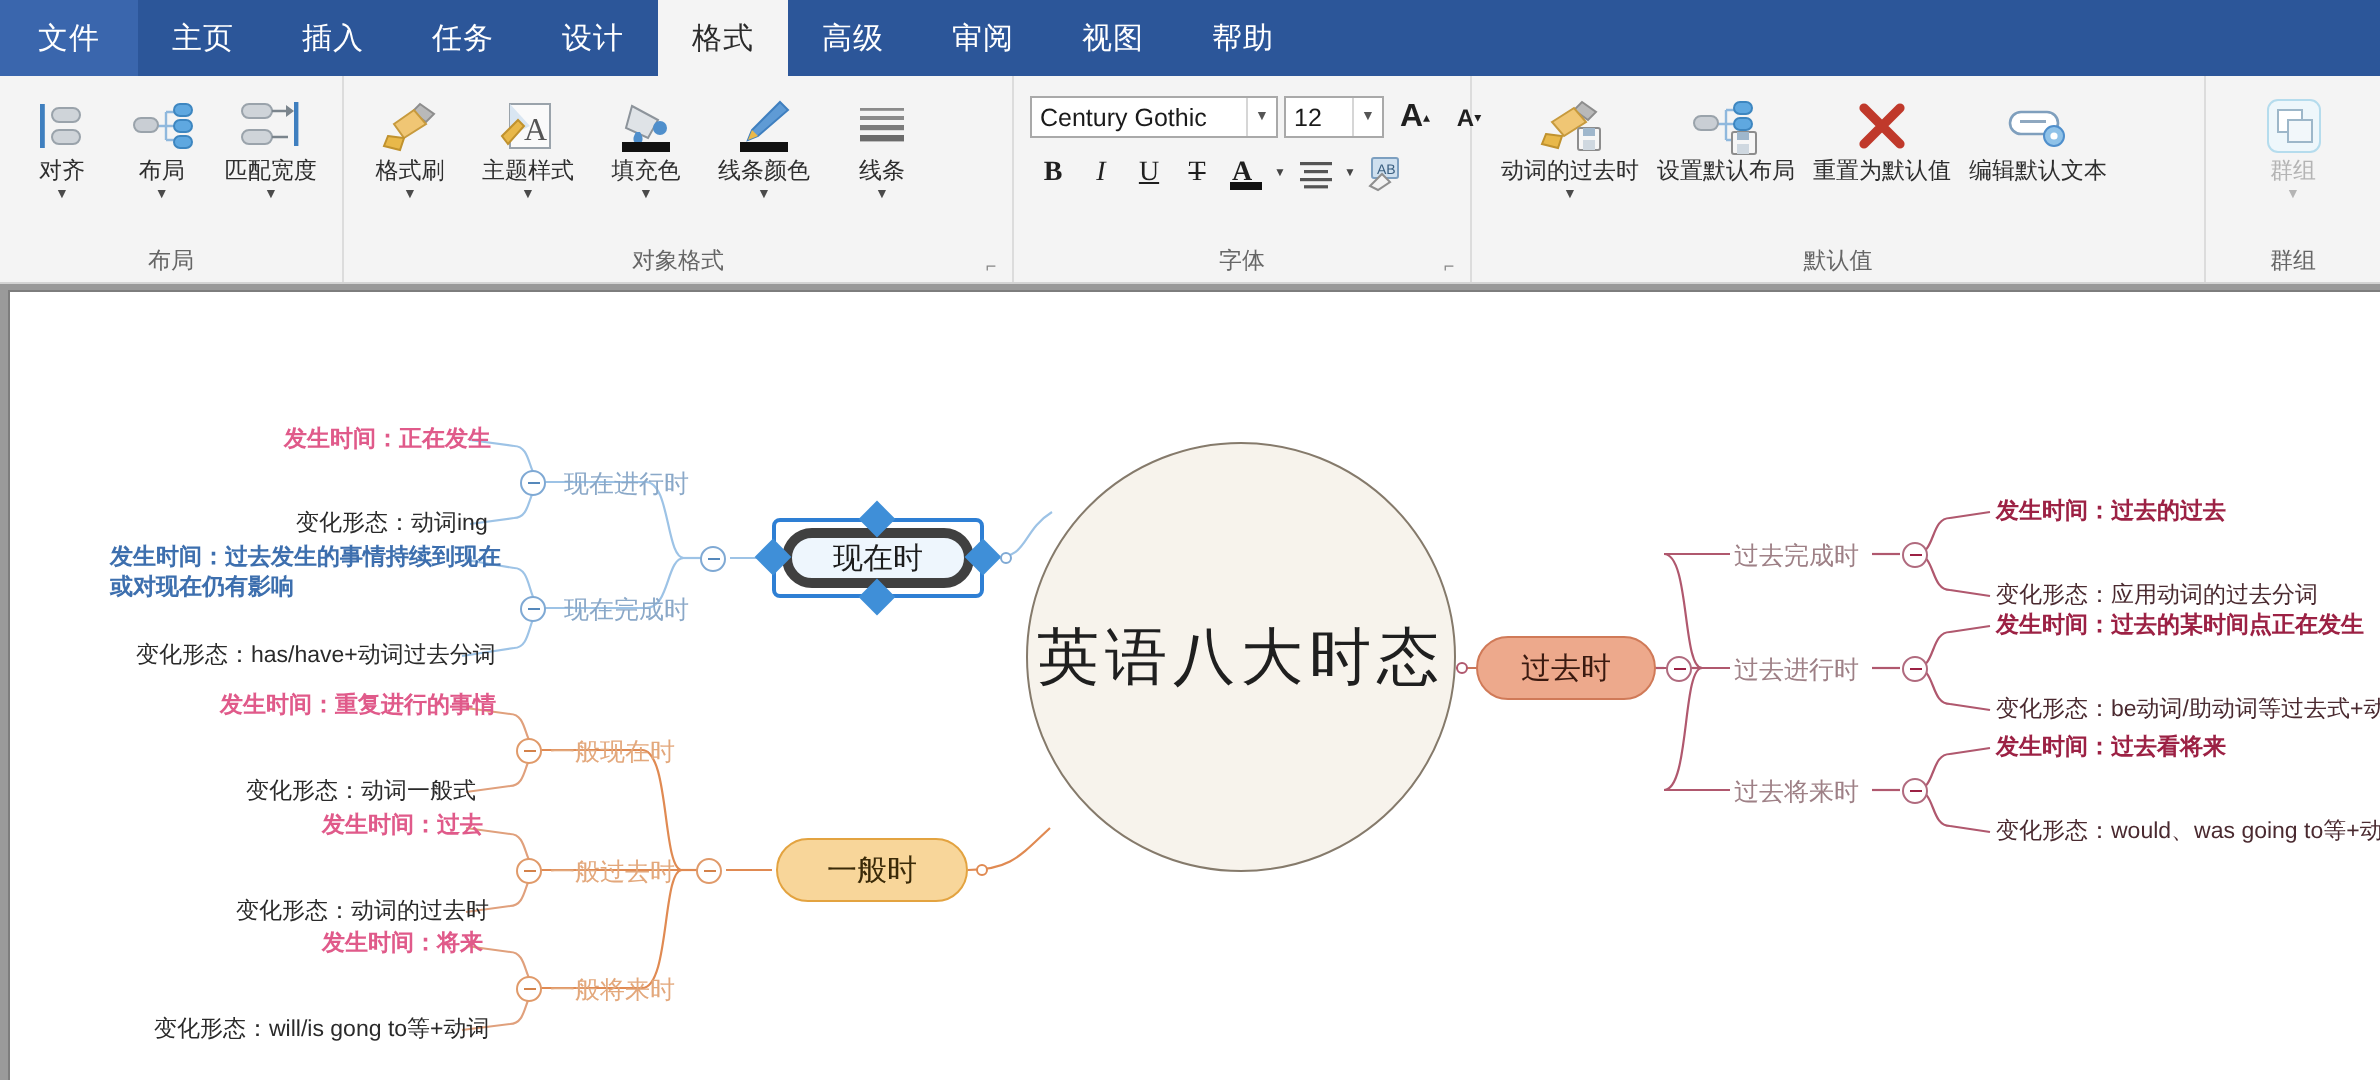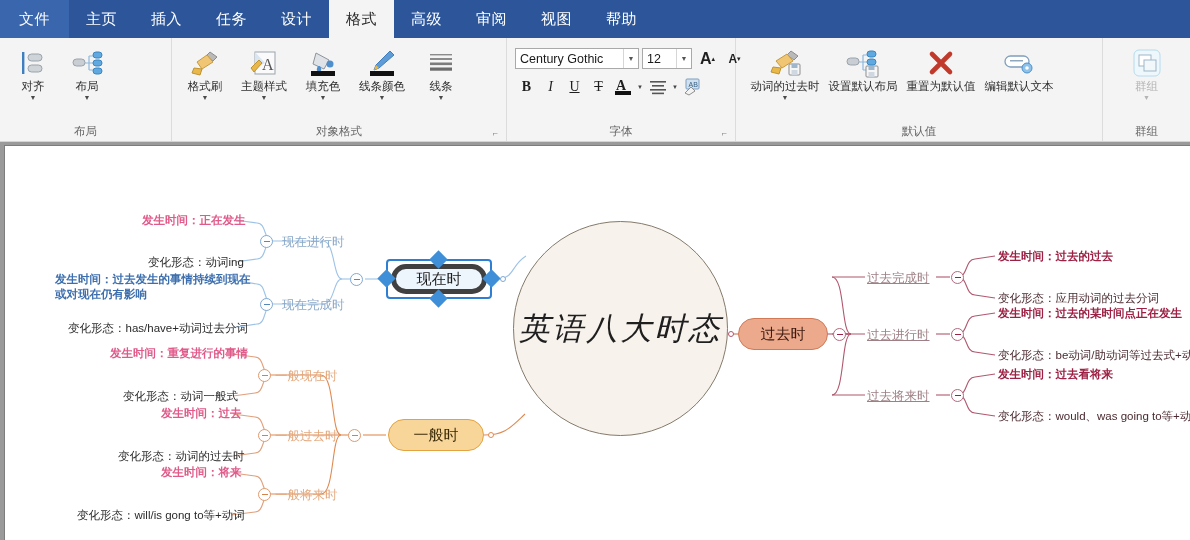--- a/index.html
+++ b/index.html
@@ -144,21 +144,21 @@
   .lbl.serif { font-family: "DejaVu Serif", "Liberation Serif", serif; }
 
   .tl-pink   { color: #e05a8a; font-size: 11.5px; font-weight: bold; }
   .tl-dark   { color: #2a2a2a; font-size: 11.5px; }
   .tl-blue   { color: #3d6fae; font-size: 11.5px; font-weight: bold; }
   .tl-maroon { color: #9c2144; font-size: 11.5px; font-weight: bold; }
   .tl-maroon2{ color: #4a2a30; font-size: 11.5px; }
 
   .sub-blue   { color: #8aa8c8; font-size: 12.5px; }
   .sub-orange { color: #e3a87c; font-size: 12.5px; }
-  .sub-maroon { color: #9e8086; font-size: 12.5px; text-decoration: underline; }
+  .sub-maroon { color: #9e8086; font-size: 12.5px; }
 
   
   .topic {
     position: absolute;
     display: flex; align-items: center; justify-content: center;
     border-radius: 16px;
     font-size: 15px;
     cursor: default;
   }
   .topic-present {
@@ -174,21 +174,20 @@
     color: #3a2a08;
   }
   .central {
     position: absolute;
     border-radius: 50%;
     background: #f7f3ec;
     border: 1px solid #857a6b;
     display: flex; align-items: center; justify-content: center;
     color: #1f1f1f;
     cursor: default;
-    font-style: italic;
   }
   .central span {
     font-family: "DejaVu Serif", "Liberation Serif", serif;
     font-size: 31px; letter-spacing: 3px;
   }
 
   
   .sel-box {
     position: absolute;
     border: 2px solid #2e7fd4;
@@ -286,20 +285,33 @@
           <div class="btn-ico">
             <svg width="34" height="30" viewBox="0 0 34 30">
               <path d="M14 15 H19 M19 8 V22 M19 8 H24 M19 15 H24 M19 22 H24" stroke="#8fb8dd" fill="none" stroke-width="1.2"></path>
               <rect x="3" y="11" width="12" height="7" rx="3.5" fill="#c9ced4" stroke="#9aa3ab"></rect>
               <rect x="23" y="4" width="9" height="6" rx="3" fill="#5fa8e0" stroke="#3d86c0"></rect>
               <rect x="23" y="12" width="9" height="6" rx="3" fill="#5fa8e0" stroke="#3d86c0"></rect>
               <rect x="23" y="20" width="9" height="6" rx="3" fill="#5fa8e0" stroke="#3d86c0"></rect>
             </svg>
           </div>
           <div class="btn-lbl">布局</div>
+          <div class="btn-caret">▼</div>
+        </div>
+        <div class="btn wide">
+          <div class="btn-ico">
+            <svg width="36" height="30" viewBox="0 0 36 30">
+              <rect x="4" y="4" width="15" height="7" rx="3.5" fill="#cfd4d9" stroke="#9aa3ab"></rect>
+              <rect x="4" y="17" width="15" height="7" rx="3.5" fill="#cfd4d9" stroke="#9aa3ab"></rect>
+              <path d="M19 7.5 H29 M19 20.5 H27" stroke="#7a848c" stroke-width="1.2" fill="none"></path>
+              <path d="M26 4.5 L30 7.5 L26 10.5 Z" fill="#7a848c"></path>
+              <rect x="30" y="3" width="2.2" height="22" fill="#3f7fbf"></rect>
+            </svg>
+          </div>
+          <div class="btn-lbl">匹配宽度</div>
           <div class="btn-caret">▼</div>
         </div>
       </div>
       <div class="rgroup-title">布局</div>
     </div>
 
     <div class="rgroup" style="width:335px">
       <div class="rgroup-body">
         <div class="btn">
           <div class="btn-ico">

